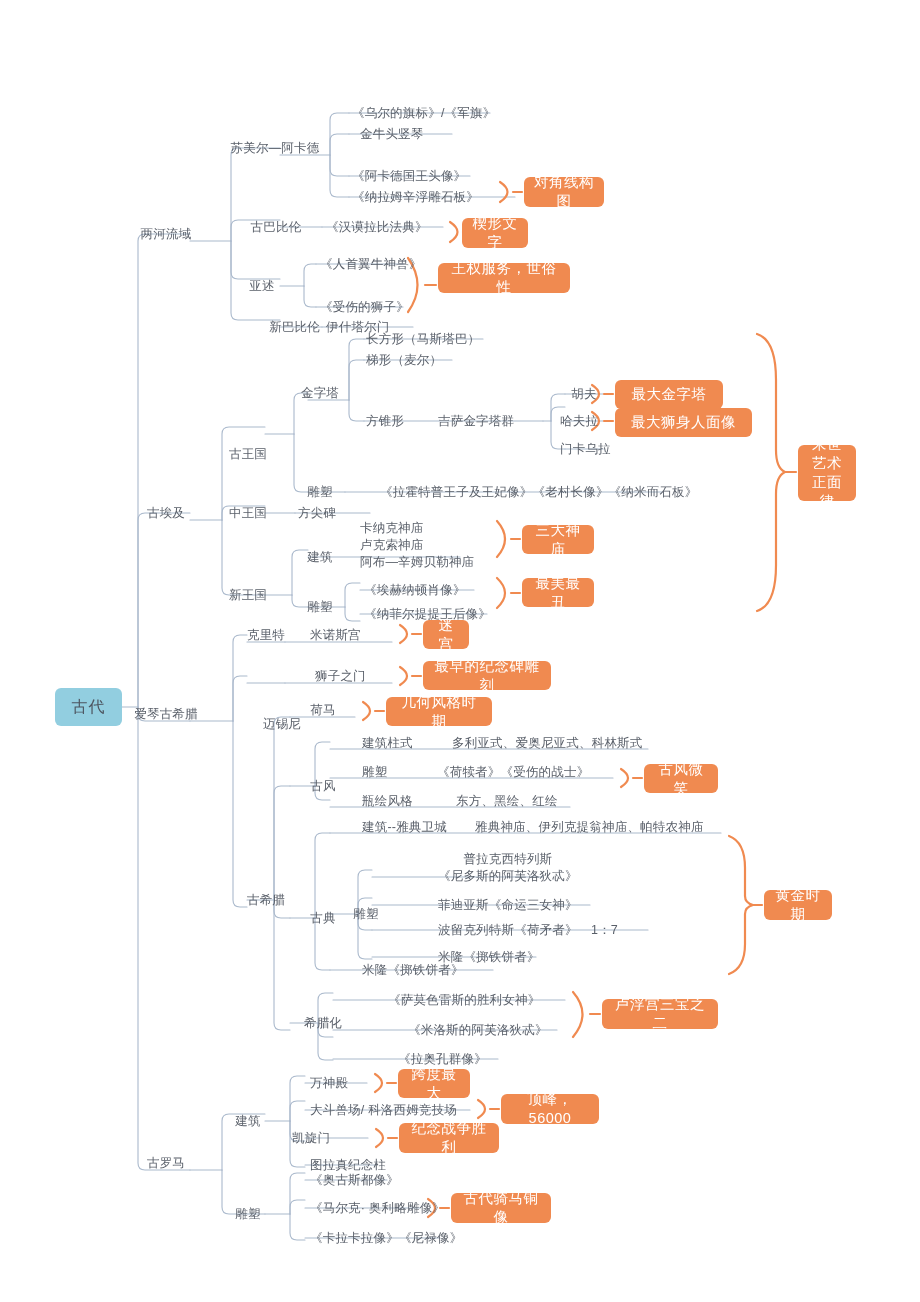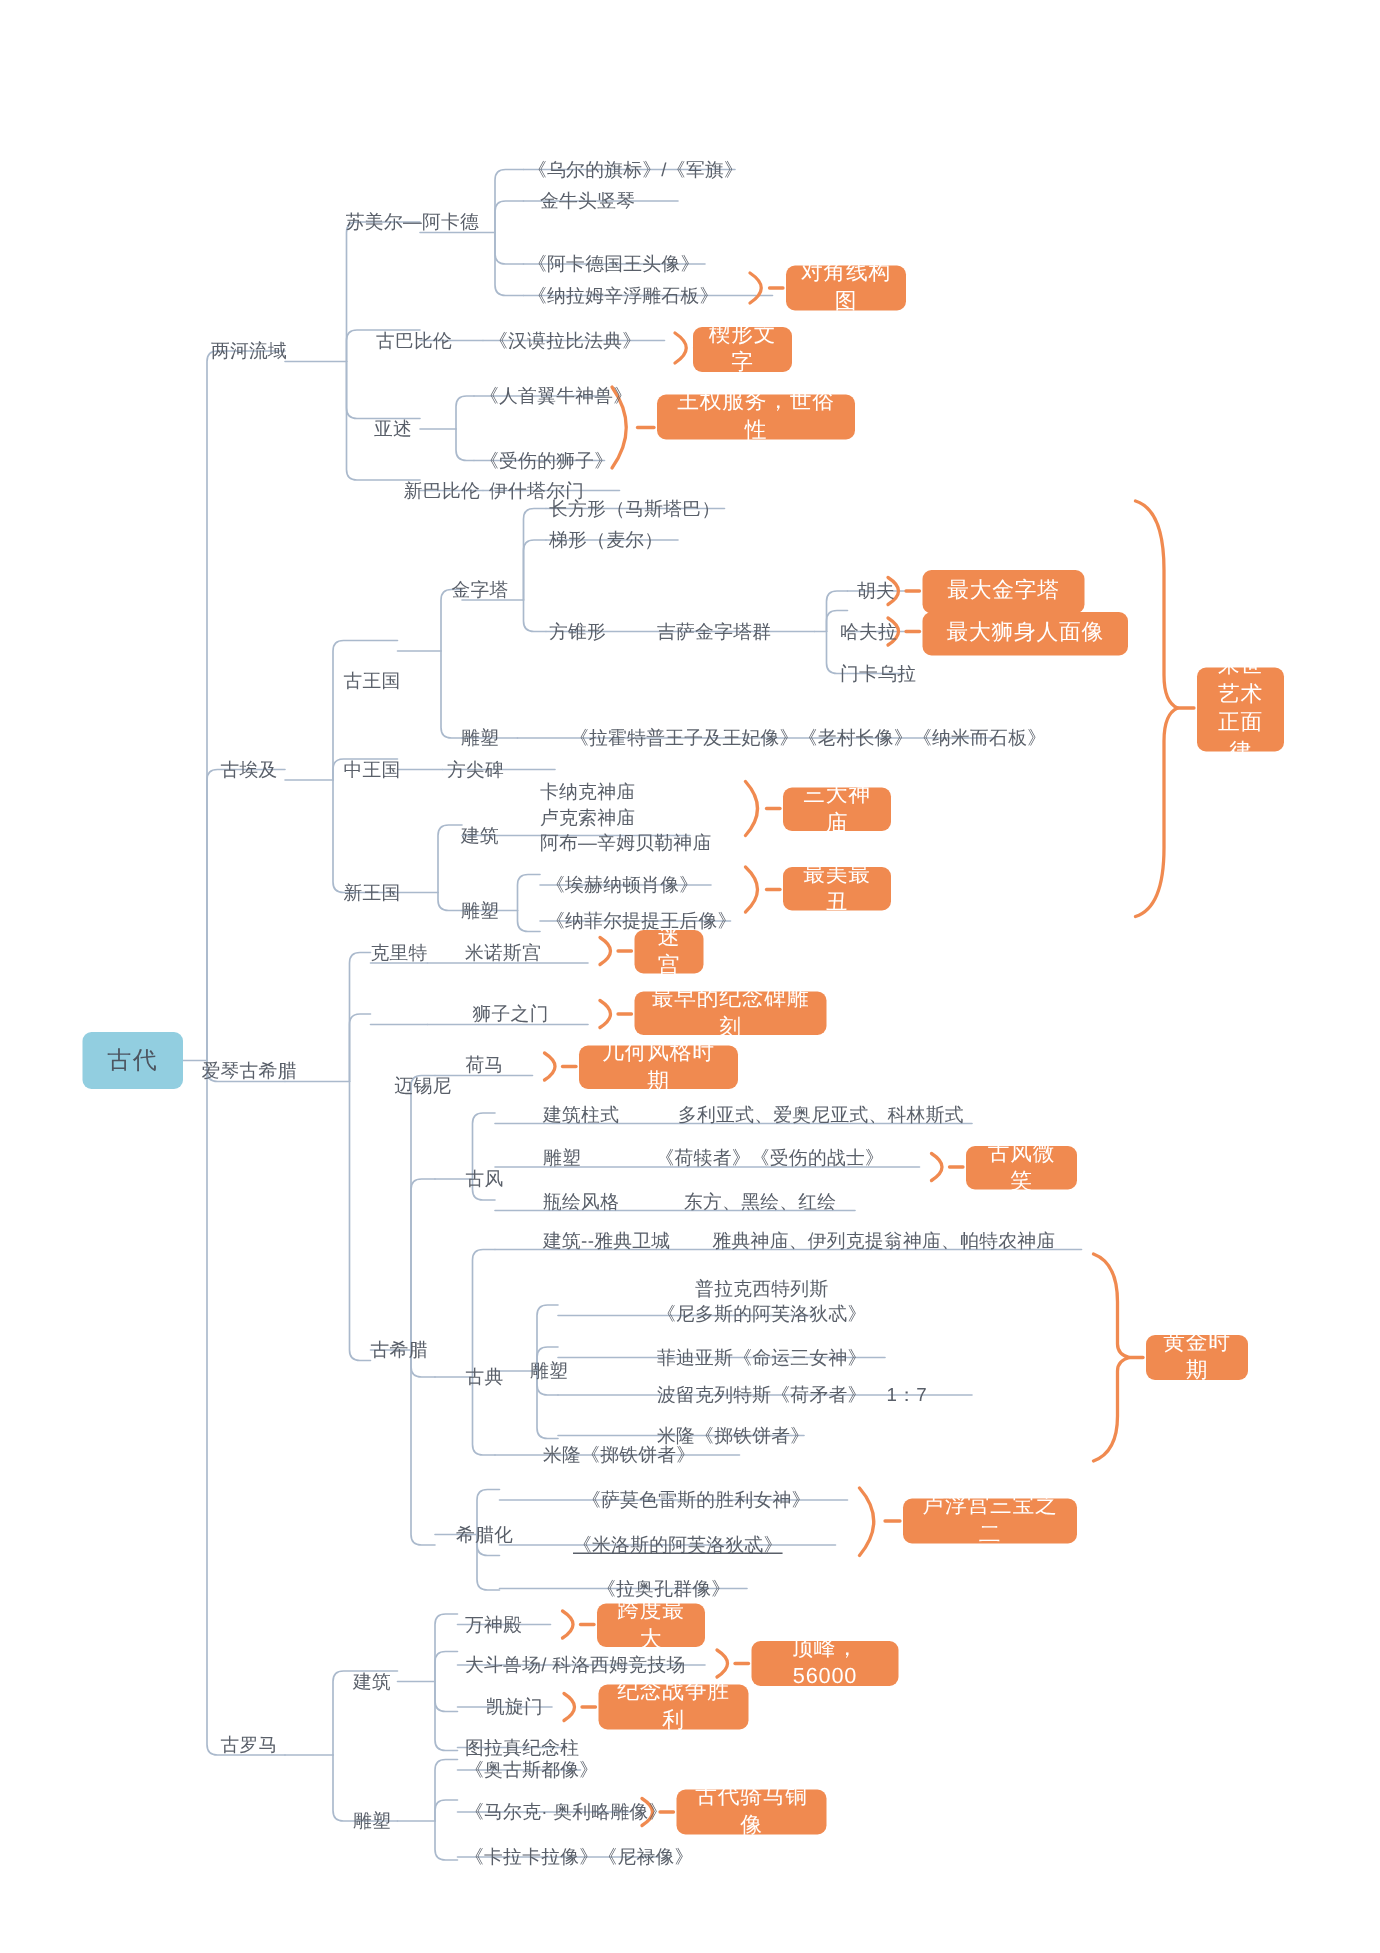--- a/index.html
+++ b/index.html
@@ -345,29 +345,29 @@
   <div class="node multi" style="left:438px;top:851px;text-align:center;">普拉克西特列斯
 《尼多斯的阿芙洛狄忒》</div>
   <div class="node" style="left:438px;top:897px;">菲迪亚斯《命运三女神》</div>
   <div class="node" style="left:438px;top:922px;">波留克列特斯《荷矛者》</div>
   <div class="node" style="left:591px;top:922px;">1：7</div>
   <div class="node" style="left:438px;top:949px;">米隆《掷铁饼者》</div>
   <div class="node" style="left:362px;top:962px;">米隆《掷铁饼者》</div>
 
   <div class="node" style="left:297px;top:1015px;width:52px;text-align:center;">希腊化</div>
   <div class="node" style="left:388px;top:992px;">《萨莫色雷斯的胜利女神》</div>
-  <div class="node" style="left:382px;top:1022px;text-decoration:underline;">《米洛斯的阿芙洛狄忒》</div>
+  <div class="node" style="left:408px;top:1022px;">《米洛斯的阿芙洛狄忒》</div>
   <div class="node" style="left:398px;top:1051px;">《拉奥孔群像》</div>
 
   <div class="node" style="left:140px;top:1155px;width:52px;text-align:center;">古罗马</div>
 
   <div class="node" style="left:222px;top:1113px;width:52px;text-align:center;">建筑</div>
   <div class="node" style="left:310px;top:1075px;">万神殿</div>
   <div class="node" style="left:310px;top:1102px;">大斗兽场/ 科洛西姆竞技场</div>
-  <div class="node" style="left:324px;top:1130px;">凯旋门</div>
+  <div class="node" style="left:292px;top:1130px;">凯旋门</div>
   <div class="node" style="left:310px;top:1157px;">图拉真纪念柱</div>
 
   <div class="node" style="left:222px;top:1206px;width:52px;text-align:center;">雕塑</div>
   <div class="node" style="left:310px;top:1172px;">《奥古斯都像》</div>
   <div class="node" style="left:310px;top:1200px;">《马尔克· 奥利略雕像》</div>
   <div class="node" style="left:310px;top:1230px;">《卡拉卡拉像》《尼禄像》</div>
 
   <div class="badge" style="left:524px;top:177px;width:80px;height:30px;">对角线构图</div>
   <div class="badge" style="left:462px;top:218px;width:66px;height:30px;">楔形文字</div>
   <div class="badge" style="left:438px;top:263px;width:132px;height:30px;">王权服务，世俗性</div>

